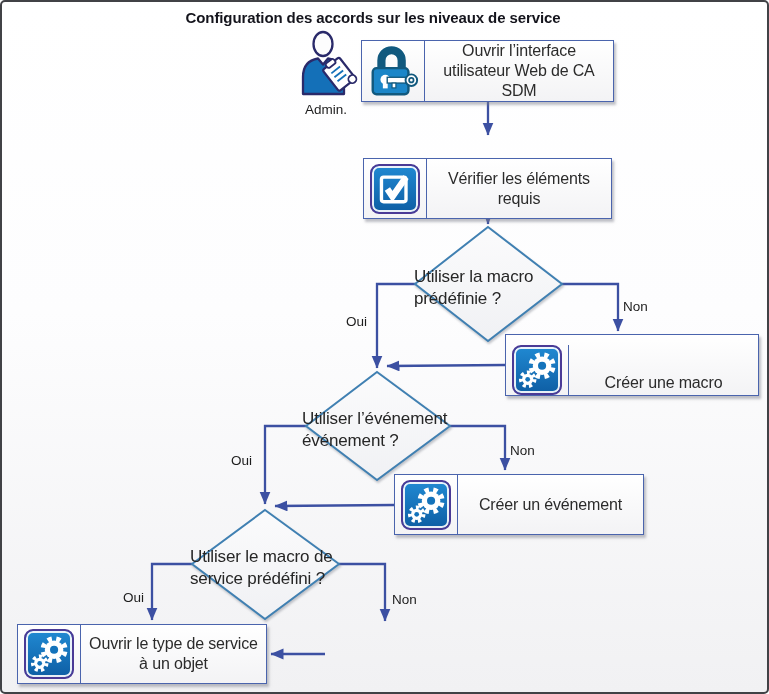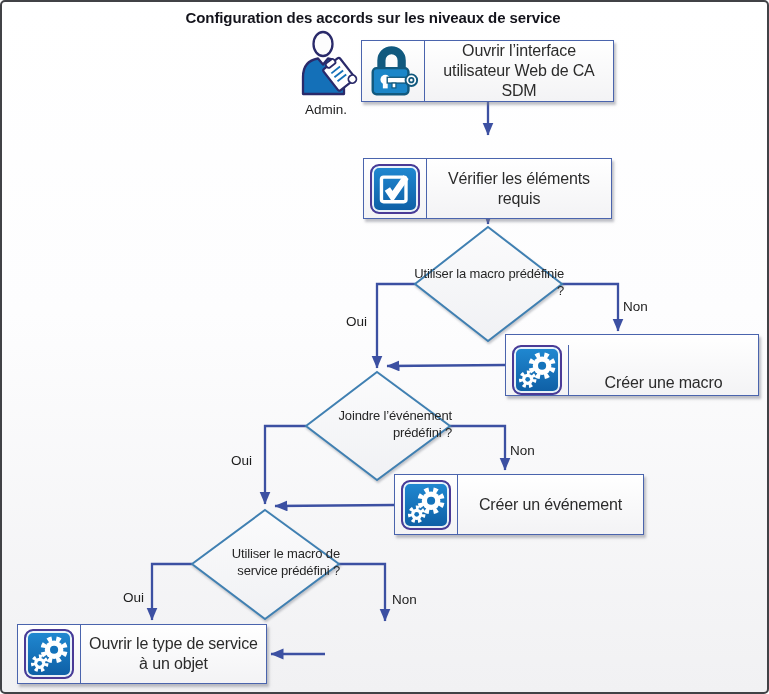--- a/index.html
+++ b/index.html
@@ -25,21 +25,21 @@
     border-right:1.5px solid #4a64ad;}
   .text-cell{flex:1;display:flex;align-items:center;justify-content:center;text-align:center;
     font-size:16px;color:#2b2b2b;padding:2px 3px;line-height:1.25;letter-spacing:-0.15px;}
   .tile{
     width:50px;height:50px;border-radius:9px;border:2.5px solid #4a3a96;box-sizing:border-box;
     background:linear-gradient(180deg,#2089d2,#0e5ea4);
     box-shadow:inset 0 0 0 2px rgba(255,255,255,.9);
     display:flex;align-items:center;justify-content:center;
   }
   .decision-label{
-    position:absolute;text-align:right;font-size:13px;color:#262626;line-height:1.3;
+    position:absolute;text-align:left;font-size:17px;color:#262626;line-height:1.3;
     letter-spacing:-0.15px;
   }
   .edge-label{position:absolute;font-size:13.5px;color:#1d1d1d;}
   .actor{position:absolute;left:288px;top:27px;width:72px;text-align:center;}
   .actor-label{position:absolute;left:288px;top:100px;width:72px;text-align:center;
     font-size:13.5px;color:#1d1d1d;}
 </style>
 </head>
 <body>
 
@@ -174,21 +174,21 @@
               <circle r="2.8" fill="#1473bb"></circle>
           </g>
         </svg>
       </div>
     </div>
     <div class="text-cell">Ouvrir le type de service à un objet</div>
   </div>
 
 
   <div class="decision-label" style="left:412px;top:264px;width:150px;">Utiliser la macro prédéfinie ?</div>
-  <div class="decision-label" style="left:300px;top:406px;width:150px;">Joindre l’événement prédéfini ?</div>
+  <div class="decision-label" style="left:300px;top:406px;width:150px;">Utiliser l’événement événement ?</div>
   <div class="decision-label" style="left:188px;top:544px;width:150px;">Utiliser le macro de service prédéfini ?</div>
 
   <div class="edge-label" style="left:344px;top:312px;">Oui</div>
   <div class="edge-label" style="left:621px;top:297px;">Non</div>
   <div class="edge-label" style="left:229px;top:451px;">Oui</div>
   <div class="edge-label" style="left:508px;top:441px;">Non</div>
   <div class="edge-label" style="left:121px;top:588px;">Oui</div>
   <div class="edge-label" style="left:390px;top:590px;">Non</div>
 
 </div>

